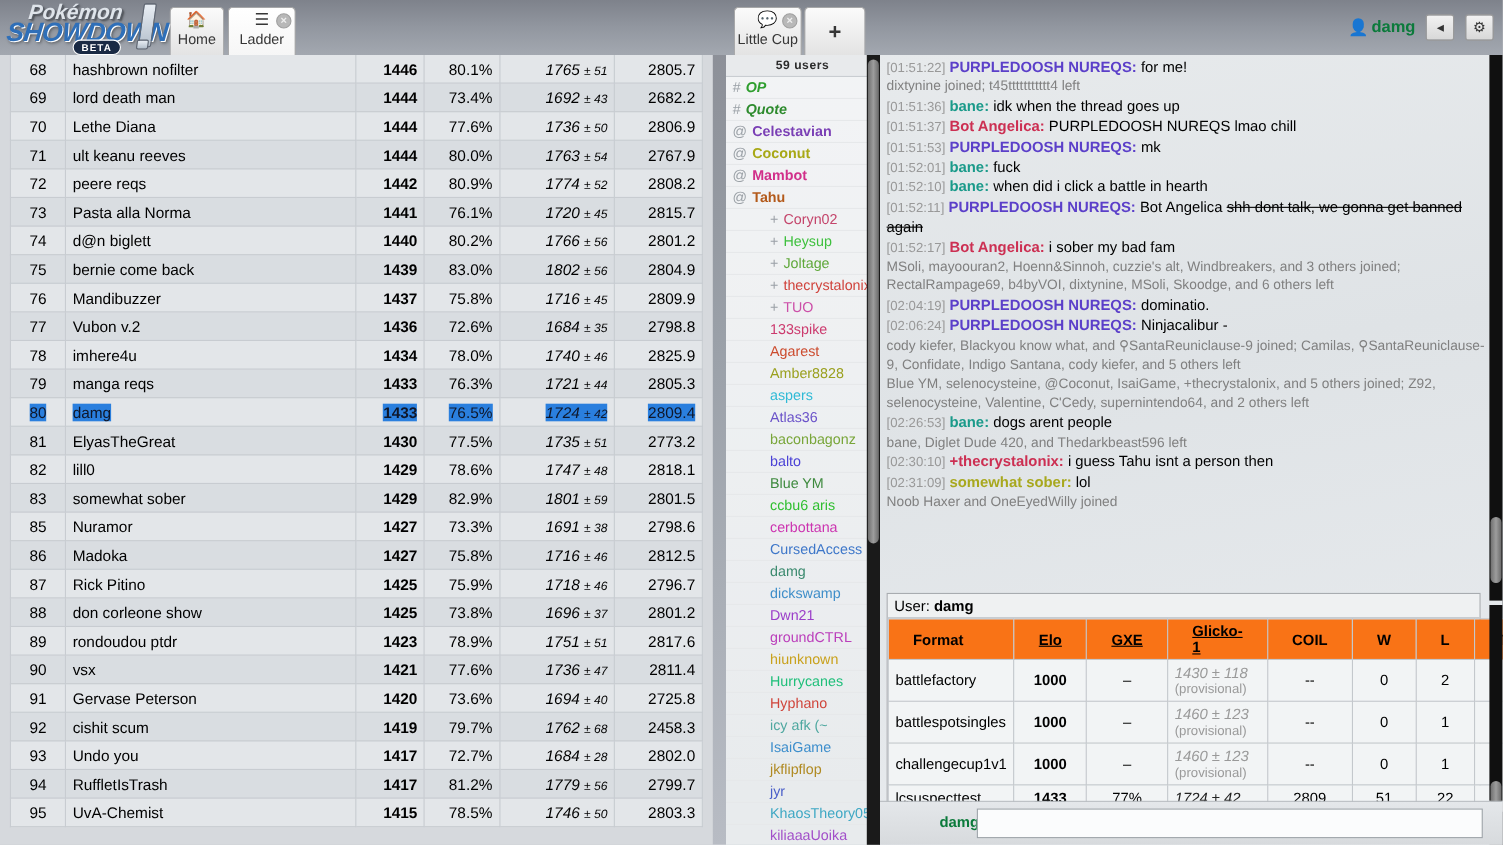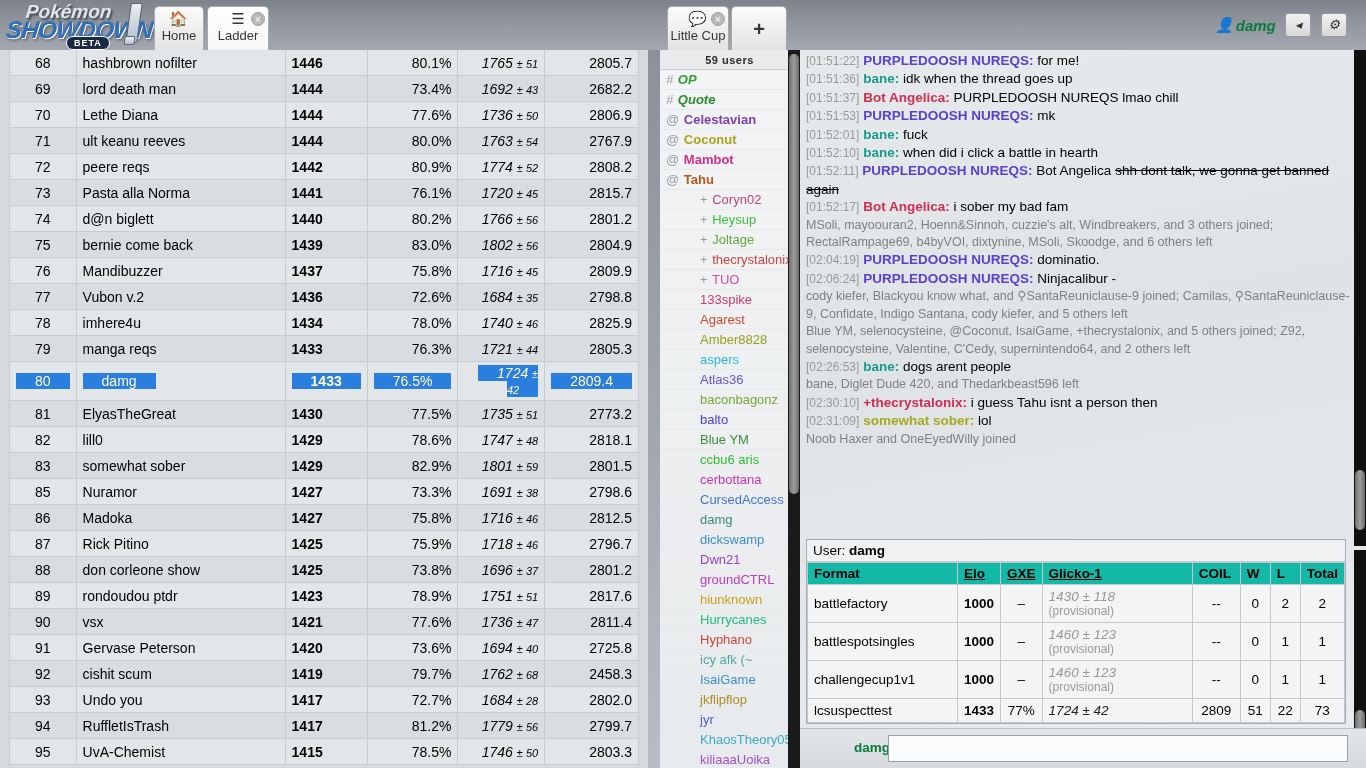--- a/index.html
+++ b/index.html
@@ -77,21 +77,21 @@
   .tabclose {
     position:absolute; right:3px; top:5px; width:14px; height:14px;
     border-radius:50%; background:#b8b8b8; color:#efefef;
     font-size:10px; line-height:14px; text-align:center; font-weight:bold;
     border:1px solid #a0a0a0;
   }
   #tab-chat { left:667px; width:62px; top:6px; height:44px; }
   #tab-plus { left:731px; width:56px; top:6px; height:44px; }
   #tab-plus .ticon { font-size:20px; line-height:38px; font-weight:bold; }
 
-  #userbar { position:absolute; right:19px; top:13px; height:26px;font-style:italic; }
+  #userbar { position:absolute; right:8px; top:13px; height:26px; }
   #userbar .uname { font-weight:bold; color:#0b7a3b; font-size:15px; vertical-align:middle; }
   #userbar .pico { color:#9fc6e8; font-size:15px; vertical-align:middle; margin-right:2px;}
   .hbtn {
     display:inline-block; width:26px; height:24px; vertical-align:middle;
     background:linear-gradient(180deg,#f2f2f2,#d8d8d8);
     border:1px solid #999; border-radius:3px; margin-left:6px;
     text-align:center; line-height:22px; font-size:13px; color:#333;
   }
 
   
@@ -102,27 +102,27 @@
   }
   #ladder-scroller { position:absolute; left:0; top:-12px; width:648px; }
   table.ladder { border-collapse:collapse; width:630px; margin-left:9px; font-size:14px;margin-top:11px; }
   table.ladder td {
     border:1px solid #c8ccd1; padding:3px 6px; height:26px;
     background:#e3e6e9; color:#000;
   }
   table.ladder tr:nth-child(even) td { background:#d9dde1; }
   td.c-rank { width:44px; text-align:center; }
   td.c-name { width:232px; }
-  td.c-elo  { width:55px; text-align:left; font-weight:bold; }
+  td.c-elo  { width:55px; text-align:right; font-weight:bold; }
   td.c-gxe  { width:60px; text-align:right; }
   td.c-glicko { width:92px; text-align:right; font-style:italic; }
   td.c-coil { width:70px; text-align:right; }
   .pm { font-size:11px;text-align:center; }
   tr.sel td > span.hl {
-    background:#2a7fde; color:#fef9c3; padding:0 19px;
+    background:#2a7fde; color:#0f172a; padding:0 0;
   }
 
   #ladder-track {
     position:absolute; right:0; top:50px; width:12px; height:718px;
     background:#111;
   }
   #ladder-thumb {
     position:absolute; left:1px; top:250px; width:10px; height:72px;
     background:linear-gradient(90deg,#777,#9a9a9a,#6f6f6f);
     border-radius:5px;
@@ -183,22 +183,22 @@
 
   
   #usercard {
     position:absolute; left:6px; top:489px; width:540px;
     background:#eff1f2; border:1px solid #a8acb0;
   }
   #usercard .uc-head { padding:3px 6px; font-size:13.5px; border-bottom:1px solid #c4c8cc;}
   #usercard .uc-head b { font-weight:bold; }
   table.ratings { border-collapse:collapse; width:100%; font-size:13.5px; }
   table.ratings th {
-    font-weight:bold; text-align:left; padding:3px 6px;
-    border:1px solid #c4c8cc; background:#14b8a6;
+    font-weight:bold; text-align:left; padding:3px 22px;
+    border:1px solid #c4c8cc; background:#f97316;
   }
   table.ratings th u { text-decoration:underline; }
   table.ratings td {
     border:1px solid #c4c8cc; padding:4px 6px; background:#f2f4f5; vertical-align:middle;
   }
   td.elo { font-weight:bold; text-align:center; }
   td.gxe, td.coil, td.w, td.l, td.tot { text-align:center; }
   td.glk { font-style:italic; color:#999; }
   td.glk.solid { color:#222; }
   td.glk .prov { font-style:normal; font-size:12px; display:block; color:#9a9a9a; }
@@ -539,20 +539,21 @@
       <div class="uentry plain"><span style="color:#a24fc9">kiliaaaUoika</span></div>
     </div>
 </div>
 <div id="ul-track">
   <div id="ul-thumb"></div>
 </div>
 
 <div id="chat-panel">
   <div id="chatlog">
       <div class="cl"><span class="ts">[01:51:22]</span> <span class="nm" style="color:#5b3fc9">PURPLEDOOSH NUREQS:</span> <span>for me!</span></div>
+      <div class="cl join">dixtynine joined; t45ttttttttttt4 left</div>
       <div class="cl"><span class="ts">[01:51:36]</span> <span class="nm" style="color:#1a9a8a">bane:</span> <span>idk when the thread goes up</span></div>
       <div class="cl"><span class="ts">[01:51:37]</span> <span class="nm" style="color:#cc2f52">Bot Angelica:</span> <span>PURPLEDOOSH NUREQS lmao chill</span></div>
       <div class="cl"><span class="ts">[01:51:53]</span> <span class="nm" style="color:#5b3fc9">PURPLEDOOSH NUREQS:</span> <span>mk</span></div>
       <div class="cl"><span class="ts">[01:52:01]</span> <span class="nm" style="color:#1a9a8a">bane:</span> <span>fuck</span></div>
       <div class="cl"><span class="ts">[01:52:10]</span> <span class="nm" style="color:#1a9a8a">bane:</span> <span>when did i click a battle in hearth</span></div>
       <div class="cl"><span class="ts">[01:52:11]</span> <span class="nm" style="color:#5b3fc9">PURPLEDOOSH NUREQS:</span> <span>Bot Angelica <span class="strike">shh dont talk, we gonna get banned again</span></span></div>
       <div class="cl"><span class="ts">[01:52:17]</span> <span class="nm" style="color:#cc2f52">Bot Angelica:</span> <span>i sober my bad fam</span></div>
       <div class="cl join">MSoli, mayoouran2, Hoenn&amp;Sinnoh, cuzzie's alt, Windbreakers, and 3 others joined; RectalRampage69, b4byVOI, dixtynine, MSoli, Skoodge, and 6 others left</div>
       <div class="cl"><span class="ts">[02:04:19]</span> <span class="nm" style="color:#5b3fc9">PURPLEDOOSH NUREQS:</span> <span>dominatio.</span></div>
       <div class="cl"><span class="ts">[02:06:24]</span> <span class="nm" style="color:#5b3fc9">PURPLEDOOSH NUREQS:</span> <span>Ninjacalibur -</span></div>

